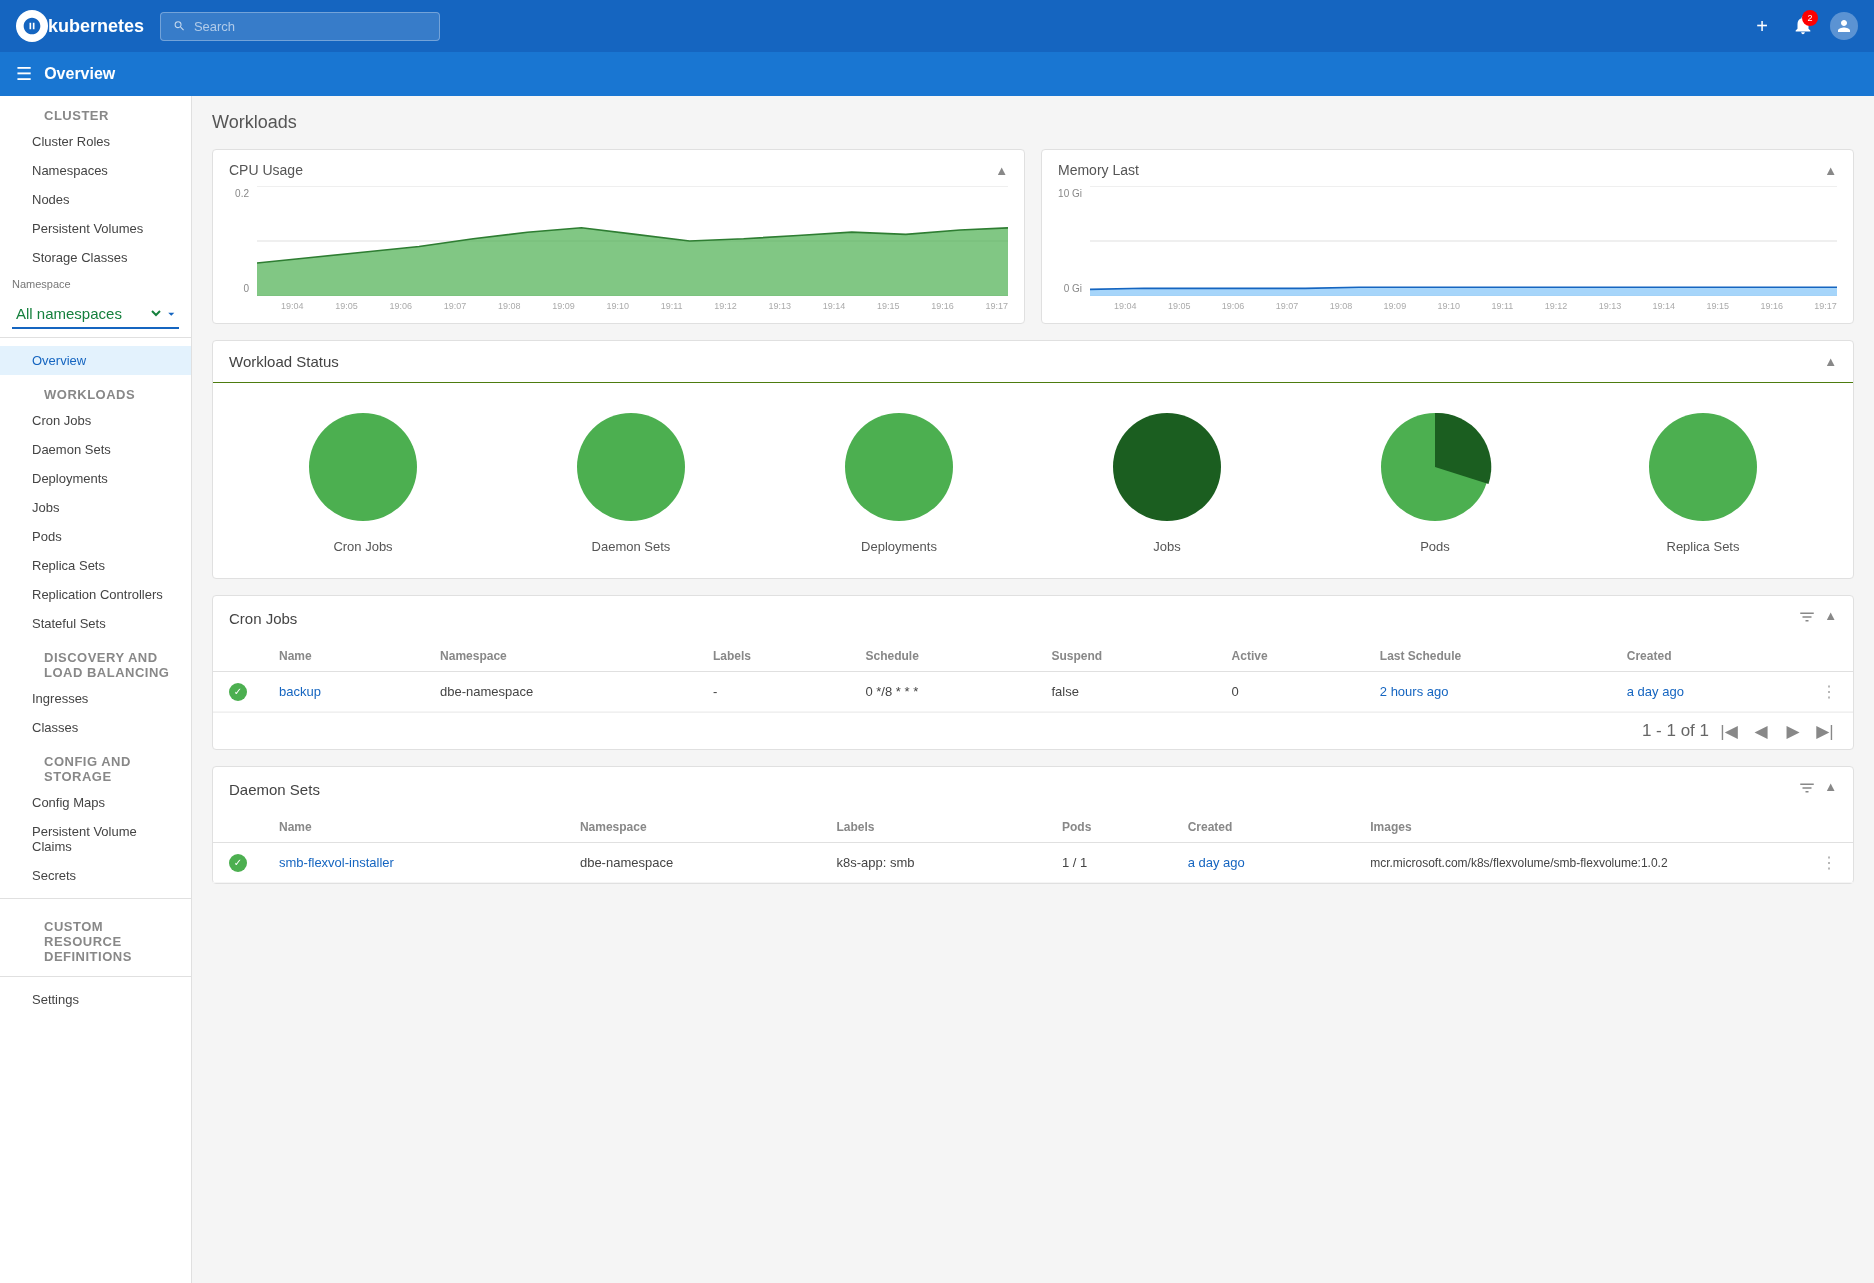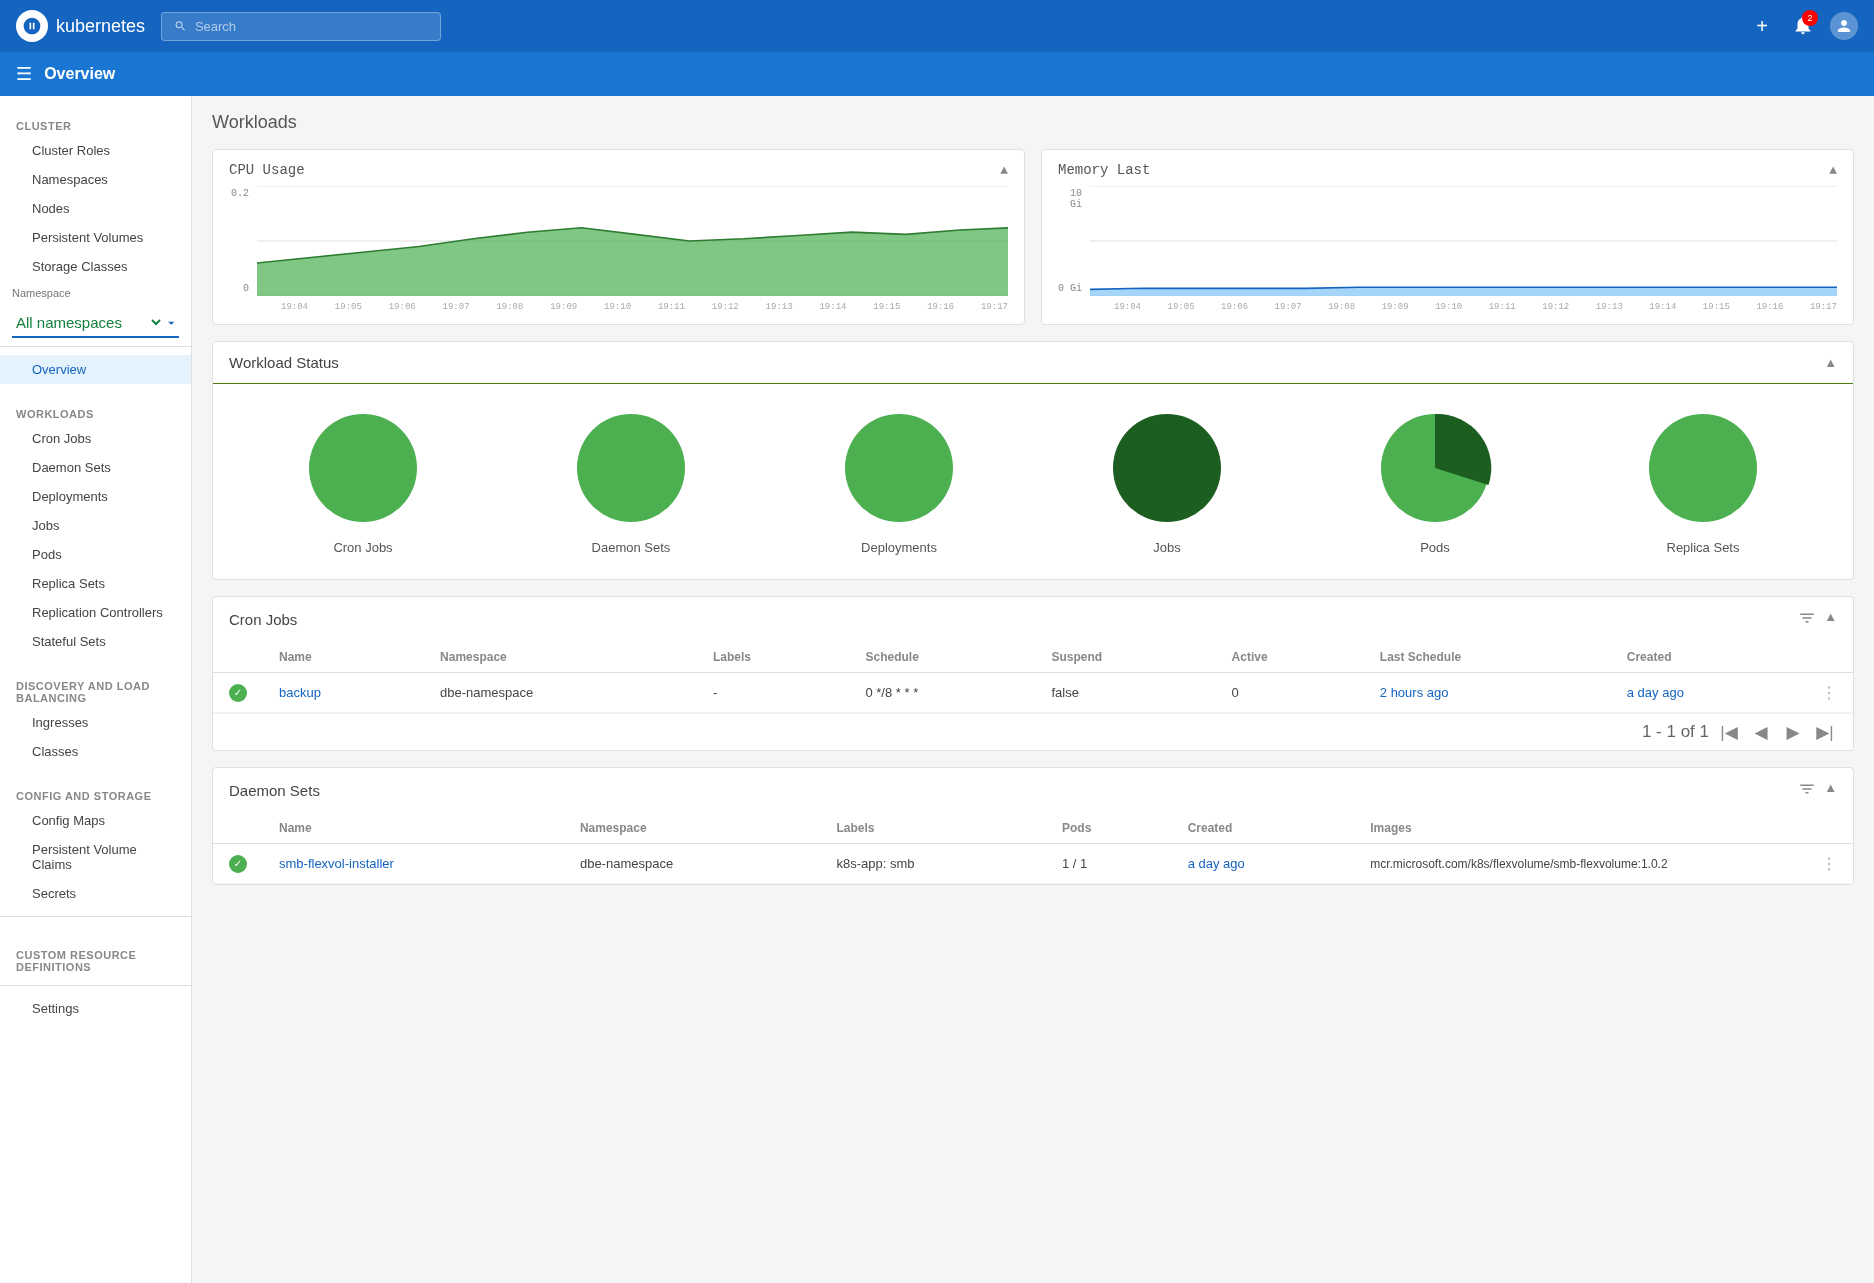--- a/index.html
+++ b/index.html
@@ -11,24 +11,23 @@
       display: flex;
       align-items: center;
       padding: 0 16px;
       height: 52px;
       flex-shrink: 0;
       gap: 16px;
     }
     .top-nav-logo {
       display: flex;
       align-items: center;
-      gap: 8px;
       color: white;
       font-size: 18px;
-      font-weight: 400;
+      font-weight: 700;
     }
     .logo-circle {
       width: 32px; height: 32px;
       background: white;
       border-radius: 50%;
       display: flex; align-items: center; justify-content: center;
       color: #1565c0;
       font-size: 16px;
     }
     .search-bar {
@@ -112,26 +111,27 @@
     
     .sidebar {
       width: 192px;
       background: white;
       border-right: 1px solid #e0e0e0;
       overflow-y: auto;
       flex-shrink: 0;
       padding-bottom: 16px;
     }
     .sidebar-section-title {
-      padding: 24px 16px 4px;
-      font-size: 11px;
+      padding: 12px 16px 4px;
+      font-size: 13px;
       color: #888;
       font-weight: 600;
       text-transform: uppercase;
       letter-spacing: 0.5px;
+      margin-left: 28px;
     }
     .sidebar-item {
       padding: 7px 16px 7px 32px;
       cursor: pointer;
       color: #444;
       font-size: 13px;
     }
     .sidebar-item.active {
       background: #e3f2fd;
       color: #1565c0;
@@ -165,21 +165,20 @@
       font-size: 18px;
       color: #555;
       margin-bottom: 16px;
     }
 
     
     .charts-row {
       display: flex;
       gap: 16px;
       margin-bottom: 16px;
-      font-family: Liberation Mono, monospace;
     }
     .chart-card {
       background: white;
       border: 1px solid #e0e0e0;
       border-radius: 4px;
       flex: 1;
       padding: 12px 16px;
     }
     .chart-header {
       display: flex;

